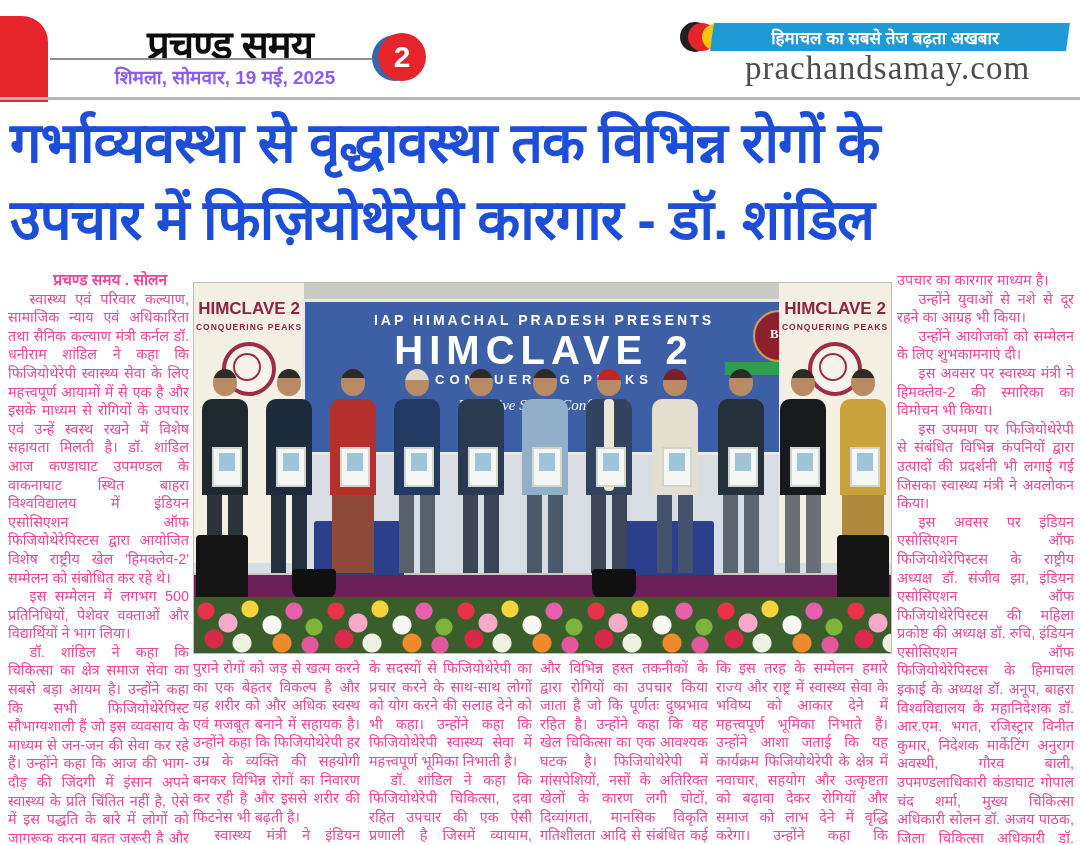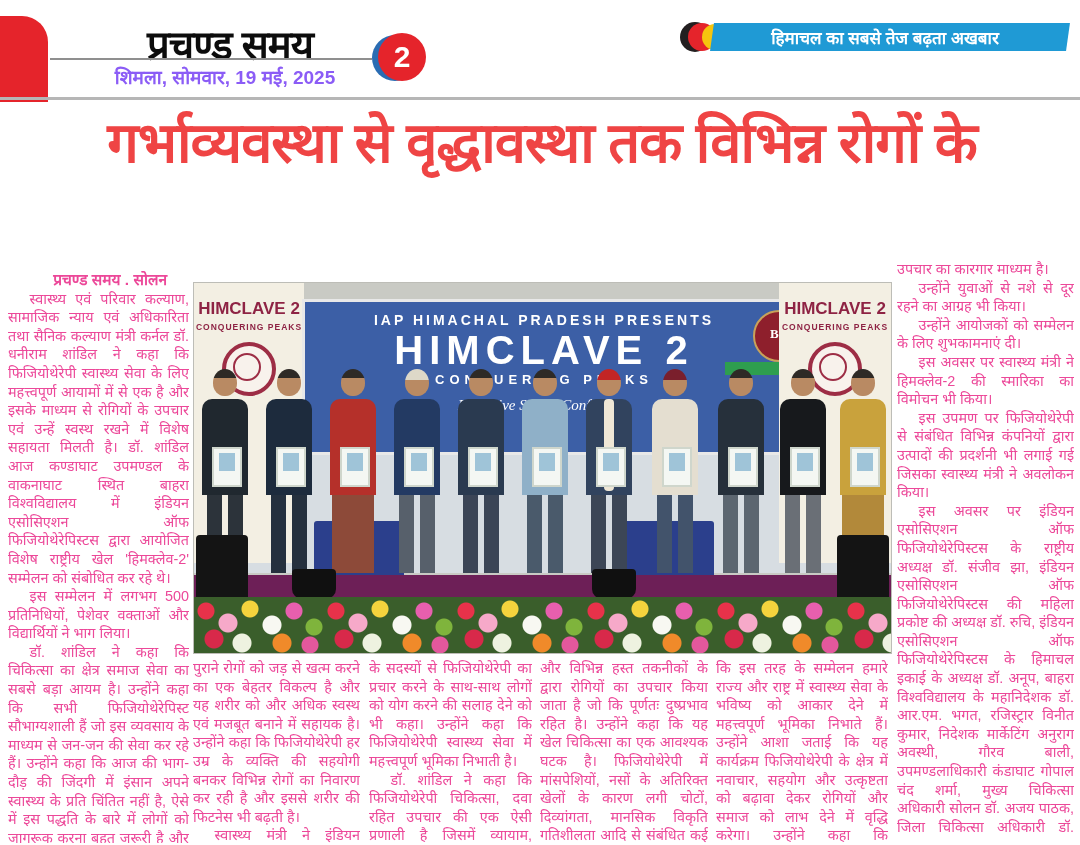--- a/index.html
+++ b/index.html
@@ -25,33 +25,33 @@
   .logo-circles{position:absolute;left:680px;top:20px;width:60px;height:34px;}
   .lc{position:absolute;border-radius:50%;}
   .lc-black{left:0;top:2px;width:30px;height:30px;background:#231f20;}
   .lc-red{left:8px;top:3px;width:28px;height:28px;background:#e5242b;}
   .lc-yellow{left:22px;top:4px;width:26px;height:26px;background:#f6c50e;}
   .website{position:absolute;left:700px;top:50px;width:375px;text-align:center;
            font-family:"Liberation Serif",serif;font-size:33px;color:#4c4c4c;letter-spacing:1px;}
   .head-rule{position:absolute;left:0;top:97px;width:1080px;height:3px;background:#b6b6b6;}
   
   .headline{position:absolute;left:10px;top:104px;width:1064px;height:162px;
-            font-size:56px;line-height:77px;font-weight:800;color:#ef4444;letter-spacing:-1px;text-align:center;}
+            font-size:56px;line-height:77px;font-weight:800;color:#1d4ed8;letter-spacing:-1px;}
   .headline div{white-space:nowrap;}
   
   .col{position:absolute;font-size:14.4px;line-height:18.6px;text-align:justify;color:#ec4899;}
   .col p{margin:0;text-indent:1.5em;}
   .col p.noindent{text-indent:0;}
   .byline{font-weight:700;text-align:center;font-size:15.5px;margin:0 0 3px 0;text-indent:0;}
   .col1{left:8px;top:271px;width:181px;height:572px;overflow:hidden;}
   .col2{left:193px;top:659px;width:167px;height:184px;overflow:hidden;}
   .col3{left:369px;top:659px;width:163px;height:184px;overflow:hidden;}
   .col4{left:540px;top:659px;width:168px;height:184px;overflow:hidden;}
   .col5{left:716px;top:659px;width:172px;height:184px;overflow:hidden;}
-  .col6{left:897px;top:260px;width:177px;height:572px;overflow:hidden;}
+  .col6{left:897px;top:271px;width:177px;height:572px;overflow:hidden;}
   
   .photo{position:absolute;left:193px;top:282px;width:697px;height:370px;background:#c9cac4;
          overflow:hidden;border:1px solid #bdbdb7;}
   .photo-lowerwall{position:absolute;left:0;top:160px;width:697px;height:130px;background:#d7dde2;}
   .side-panel{position:absolute;top:0;width:110px;height:280px;background:#f3efe3;text-align:center;}
   .side-left{left:0;}
   .side-right{left:585px;width:112px;}
   .sp-title{margin-top:16px;font-size:17px;font-weight:800;color:#8e2344;letter-spacing:0;}
   .sp-sub{font-size:8.5px;font-weight:700;color:#8e2344;letter-spacing:1px;margin-top:3px;}
   .sp-seal{width:46px;height:46px;margin:10px auto 0;border-radius:50%;border:4px solid #9d2d45;
@@ -115,25 +115,27 @@
       <span class="badge-blue"></span>
       <span class="badge-red">2</span>
     </div>
     <div class="logo-circles">
       <span class="lc lc-black"></span>
       <span class="lc lc-red"></span>
       <span class="lc lc-yellow"></span>
     </div>
     <div class="tag-banner"></div>
     <div class="tag-banner-text">हिमाचल का सबसे तेज बढ़ता अखबार</div>
+    <div class="website">prachandsamay.com</div>
     <div class="head-rule"></div>
   </div>
 
   <div class="headline">
     <div>गर्भाव्यवस्था से वृद्धावस्था तक विभिन्न रोगों के</div>
+    <div>उपचार में फिज़ियोथेरेपी कारगार - डॉ. शांडिल</div>
   </div>
 
   <div class="col col1">
     <p class="byline">प्रचण्ड समय . सोलन</p>
     <p>स्वास्थ्य एवं परिवार कल्याण, सामाजिक न्याय एवं अधिकारिता तथा सैनिक कल्याण मंत्री कर्नल डॉ. धनीराम शांडिल ने कहा कि फिजियोथेरेपी स्वास्थ्य सेवा के लिए महत्त्वपूर्ण आयामों में से एक है और इसके माध्यम से रोगियों के उपचार एवं उन्हें स्वस्थ रखने में विशेष सहायता मिलती है। डॉ. शांडिल आज कण्डाघाट उपमण्डल के वाकनाघाट स्थित बाहरा विश्वविद्यालय में इंडियन एसोसिएशन ऑफ फिजियोथेरेपिस्टस द्वारा आयोजित विशेष राष्ट्रीय खेल 'हिमक्लेव-2' सम्मेलन को संबोधित कर रहे थे।</p>
     <p>इस सम्मेलन में लगभग 500 प्रतिनिधियों, पेशेवर वक्ताओं और विद्यार्थियों ने भाग लिया।</p>
     <p>डॉ. शांडिल ने कहा कि चिकित्सा का क्षेत्र समाज सेवा का सबसे बड़ा आयम है। उन्होंने कहा कि सभी फिजियोथेरेपिस्ट सौभाग्यशाली हैं जो इस व्यवसाय के माध्यम से जन-जन की सेवा कर रहे हैं। उन्होंने कहा कि आज की भाग-दौड़ की जिंदगी में इंसान अपने स्वास्थ्य के प्रति चिंतित नहीं है, ऐसे में इस पद्धति के बारे में लोगों को जागरूक करना बहुत जरूरी है और इसमें फिजियोथेरेपिस्ट की महत्वपूर्ण भूमिका है।</p>
 
   </div>
 

